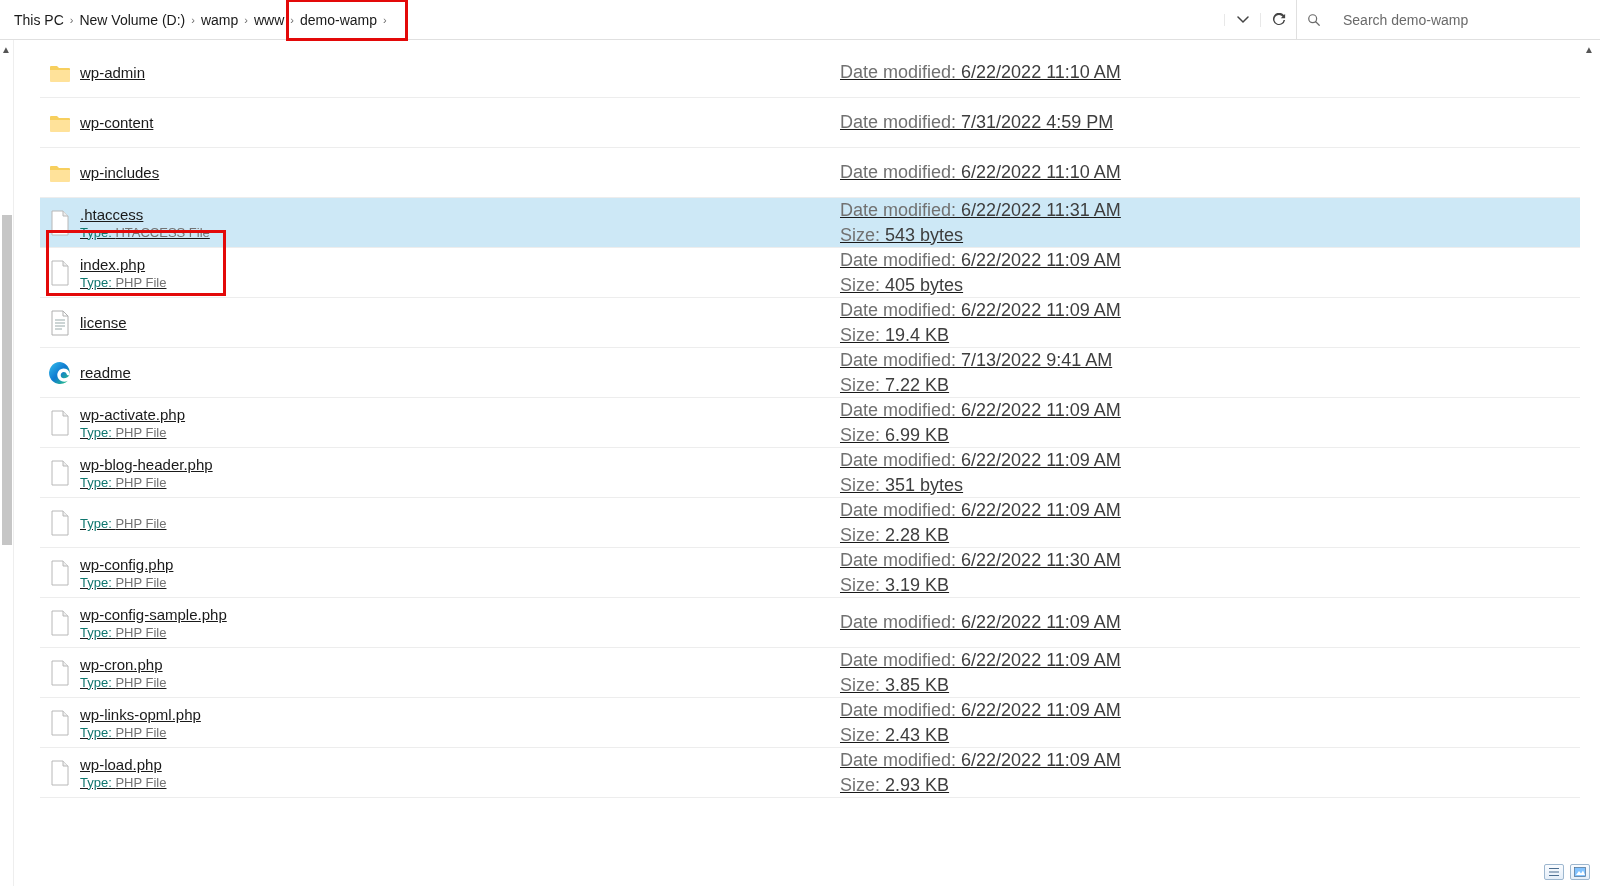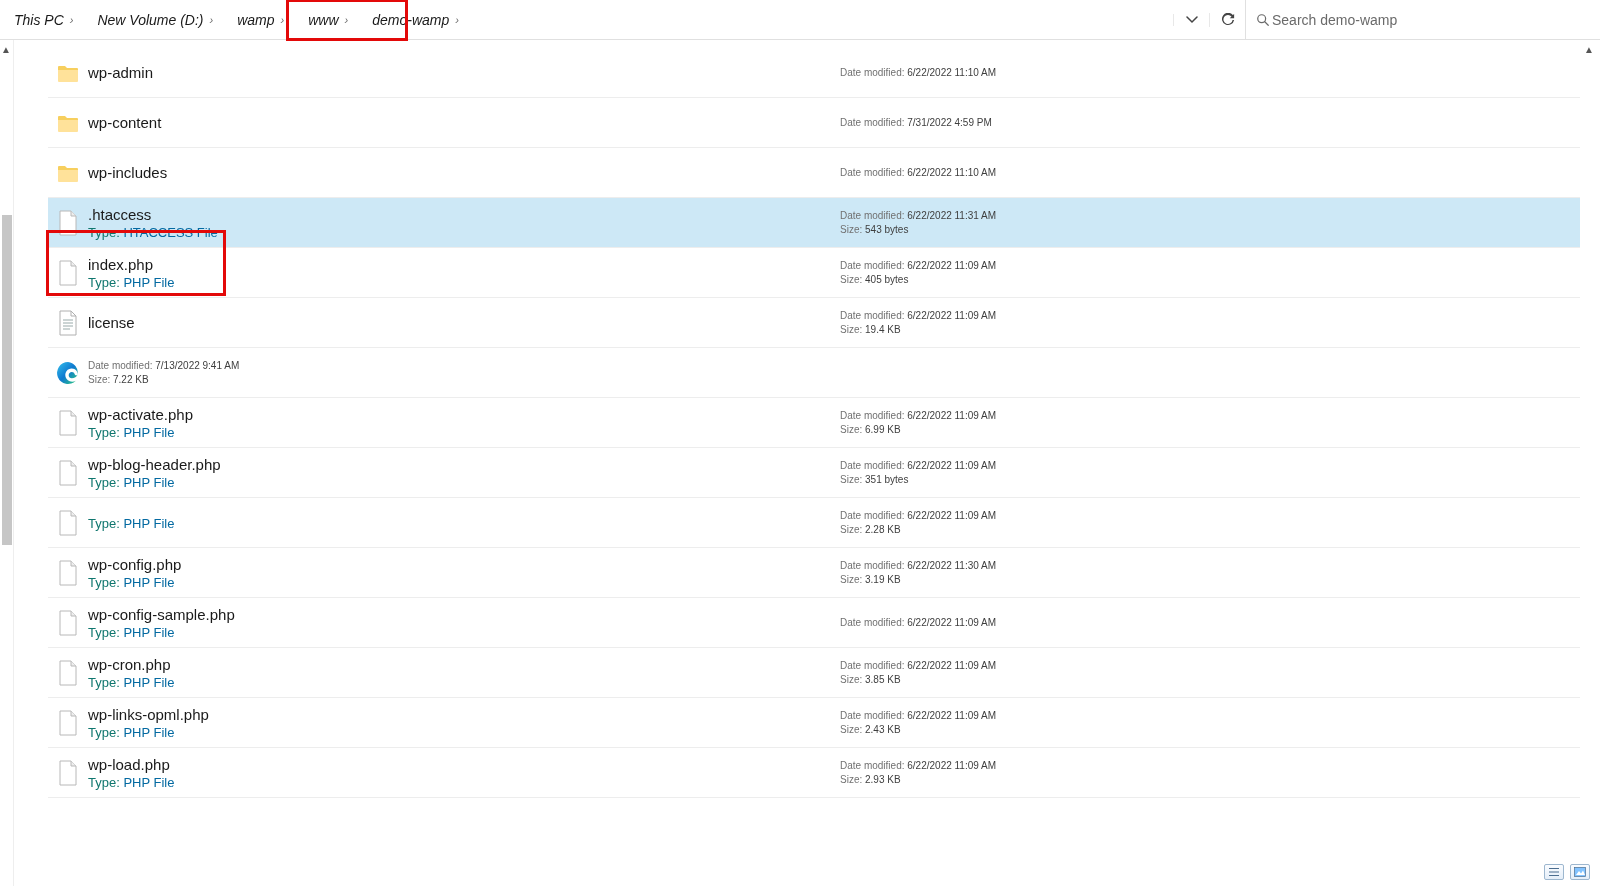--- a/index.html
+++ b/index.html
@@ -21,24 +21,23 @@
     align-items: stretch;
     height: 40px;
     border-bottom: 1px solid #e0e0e0;
     padding-left: 6px;
     font-size: 14px;
   }
   .breadcrumbs {
     display: flex;
     align-items: center;
     flex: 1;
-    gap: 20px;
+    gap: 2px;
     padding-left: 6px;
     overflow: hidden;
-    font-style: italic;
   }
   .crumb {
     display: flex;
     align-items: center;
     cursor: default;
     padding: 0 2px;
     white-space: nowrap;
   }
   .crumb .chev {
     color: #6a6a6a;
@@ -53,27 +52,27 @@
     width: 36px;
     display: flex;
     align-items: center;
     justify-content: center;
     color: #404040;
     border-left: 1px solid #e8e8e8;
     cursor: default;
     font-size: 14px;
   }
   .search-wrap {
-    width: 355px;
+    width: 304px;
     display: flex;
     align-items: center;
     border-left: 1px solid #e0e0e0;
     padding: 0 10px;
     color: #6a6a6a;
-    gap: 0;
+    gap: 20px;
   }
   .search-wrap input {
     border: none;
     outline: none;
     flex: 1;
     font-size: 14px;
     color: #1a1a1a;
     background: transparent;
   }
   .search-wrap input::placeholder { color: #6a6a6a; }
@@ -115,23 +114,24 @@
   .right-scroll-up {
     position: absolute;
     top: 4px; left: 4px;
     font-size: 10px;
     color: #555;
   }
 
   
   .file-list {
     position: absolute;
-    left: 34px;
+    left: 26px;
     right: 0;
     top: 8px;
+    text-decoration: underline;
   }
   .row {
     display: flex;
     align-items: center;
     min-height: 50px;
     border-bottom: 1px solid #ededed;
     padding-right: 20px;
   }
   .row.selected { background: #cde8f6; }
   .row .icon {
@@ -147,24 +147,24 @@
   .row .name {
     font-size: 15px;
     color: #1a1a1a;
   }
   .row .type {
     font-size: 13px;
     color: #717171;
     margin-top: 2px;
   }
   .row .type .tlabel { color: #0f766e; }
-  .row .type .tval { color: #0369a1; }
+  .row .type .tval { color: #737373; }
   .row .meta-col {
     width: 720px;
-    font-size: 10px;
+    font-size: 18px;
   }
   .meta-line { line-height: 1.35; }
   .meta-line .mlabel { color: #717171; }
   .meta-line .mval { color: #3e3e3e; }
 
   
   .anno {
     position: absolute;
     border: 3px solid #e30909;
     pointer-events: none;
@@ -350,20 +350,23 @@
               <defs>
                 <linearGradient id="eg" x1="0" y1="0" x2="1" y2="1">
                   <stop offset="0" stop-color="#34c1ed"></stop>
                   <stop offset="0.5" stop-color="#0f79d0"></stop>
                   <stop offset="1" stop-color="#2ecf7a"></stop>
                 </linearGradient>
               </defs>
               <path d="M13 2a11 11 0 1 0 7.8 18.8c-1.9 1-4.1 1.2-6 .5-3.5-1.2-5.3-4.8-4.2-8.3.8-2.5 3-4.2 5.6-4.4 2.5-.2 4.7 1.1 5.9 3.1.3.5.6 1.3.6 2.1 0 .9-.6 1.6-1.5 1.6-.8 0-1.4-.5-1.6-1.3-.3-1.3-1.5-2.2-2.9-2.1-1.6.1-2.9 1.4-3 3-.1 1.8 1.3 3.3 3.1 3.3 2.6 0 5-1.6 6-4.1A11 11 0 0 0 13 2z" fill="url(#eg)"></path>
             </svg>
           </div>
+          <div class="name-col">
+            <div class="name">readme</div>
+          </div>
           <div class="meta-col">
             <div class="meta-line"><span class="mlabel">Date modified: </span><span class="mval">7/13/2022 9:41 AM</span></div>
             <div class="meta-line"><span class="mlabel">Size: </span><span class="mval">7.22 KB</span></div>
           </div>
         </div>
         <div class="row">
           <div class="icon">
             <svg width="24" height="28" viewBox="0 0 24 28">
               <path d="M4 2h11l5 5v19H4z" fill="#fff" stroke="#b8b8b8"></path>
               <path d="M15 2v5h5" fill="#eee" stroke="#b8b8b8"></path>

